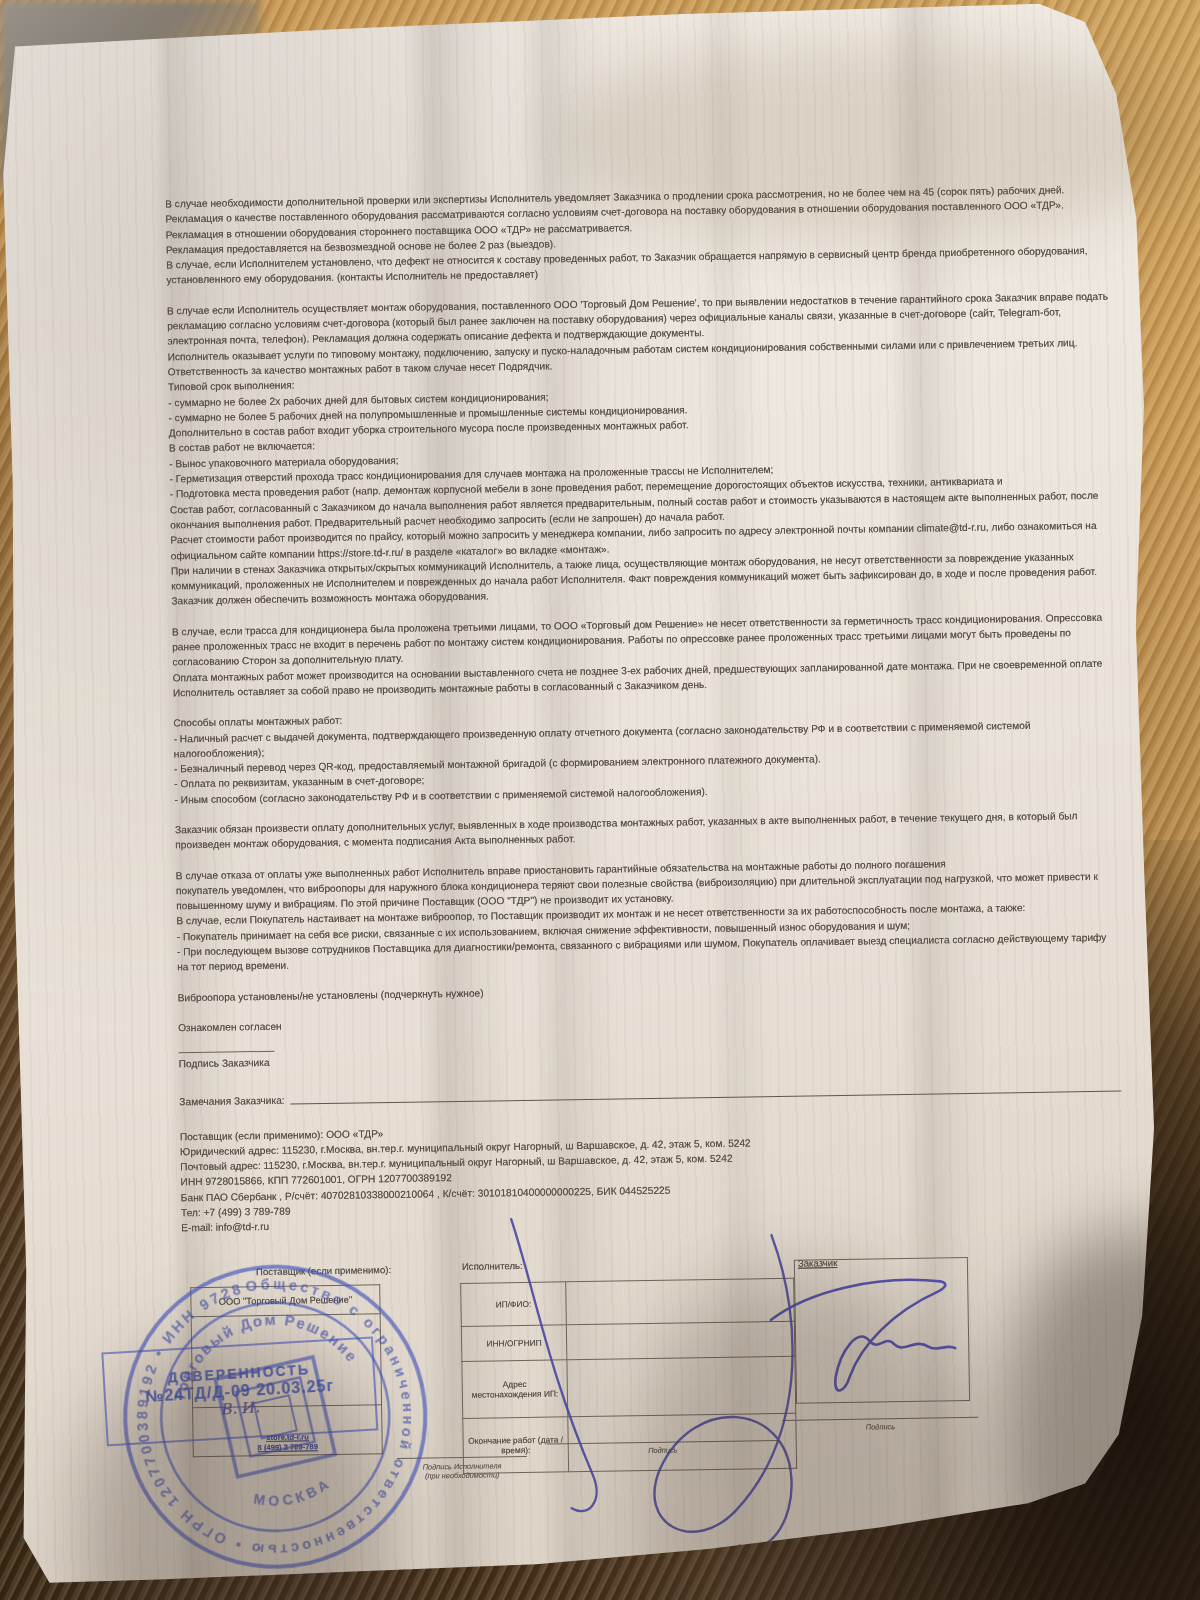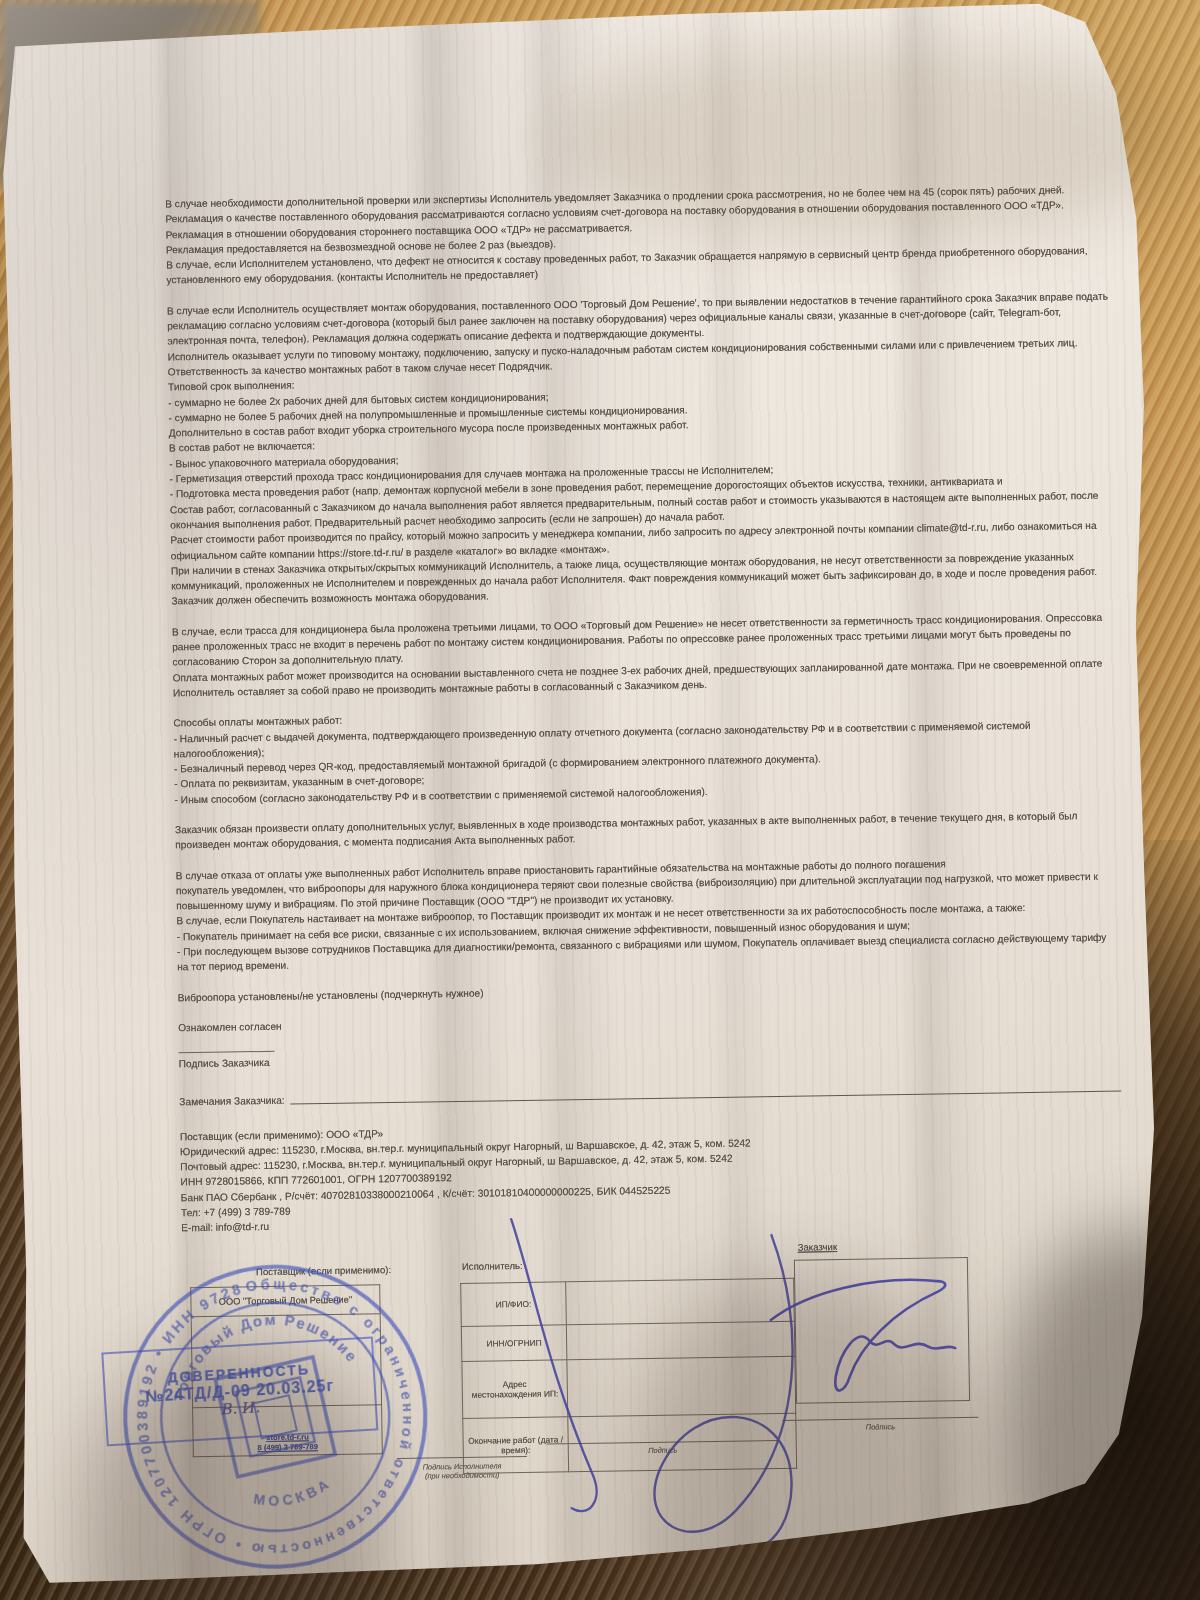--- a/index.html
+++ b/index.html
@@ -66,21 +66,21 @@
   .ack-sign .cap{margin-top:3px;}
   .remarks{margin-top:22px;display:flex;align-items:flex-end;}
   .remarks .fill-line{flex:1;border-bottom:1px solid #5f564d;margin-left:6px;transform:translateY(-3px);}
   .requisites{margin-top:20px;}
   .requisites p{margin:0;line-height:15.2px;}
   
   .sig-section{position:relative;margin-top:14px;height:360px;}
   .sig-label{position:absolute;font-size:9.6px;color:#57504a;}
   .lbl-supplier{left:74px;top:16px;}
   .lbl-executor{left:280px;top:14px;}
-  .lbl-client{left:616px;top:0px;text-decoration:underline;}
+  .lbl-client{left:616px;top:16px;text-decoration:underline;}
   table.sig-table{position:absolute;border-collapse:collapse;}
   table.sig-table td{border:1px solid #6e655a;padding:2px 4px;vertical-align:middle;}
   .supplier-table{left:8px;top:38px;width:190px;}
   .supplier-table .r-name{height:24px;text-align:center;font-size:9.3px;}
   .supplier-table .r-body{height:86px;}
   .supplier-table .r-contact{height:44px;text-align:center;vertical-align:bottom;}
   .contact-site,.contact-phone{display:block;font-size:7.6px;font-weight:bold;color:#4a55a0;text-decoration:underline;line-height:10px;}
   .executor-table{left:278px;top:38px;width:334px;}
   .executor-table td.hdr{width:98px;text-align:center;font-size:8.4px;line-height:10.5px;}
   .executor-table td.val{width:236px;}

